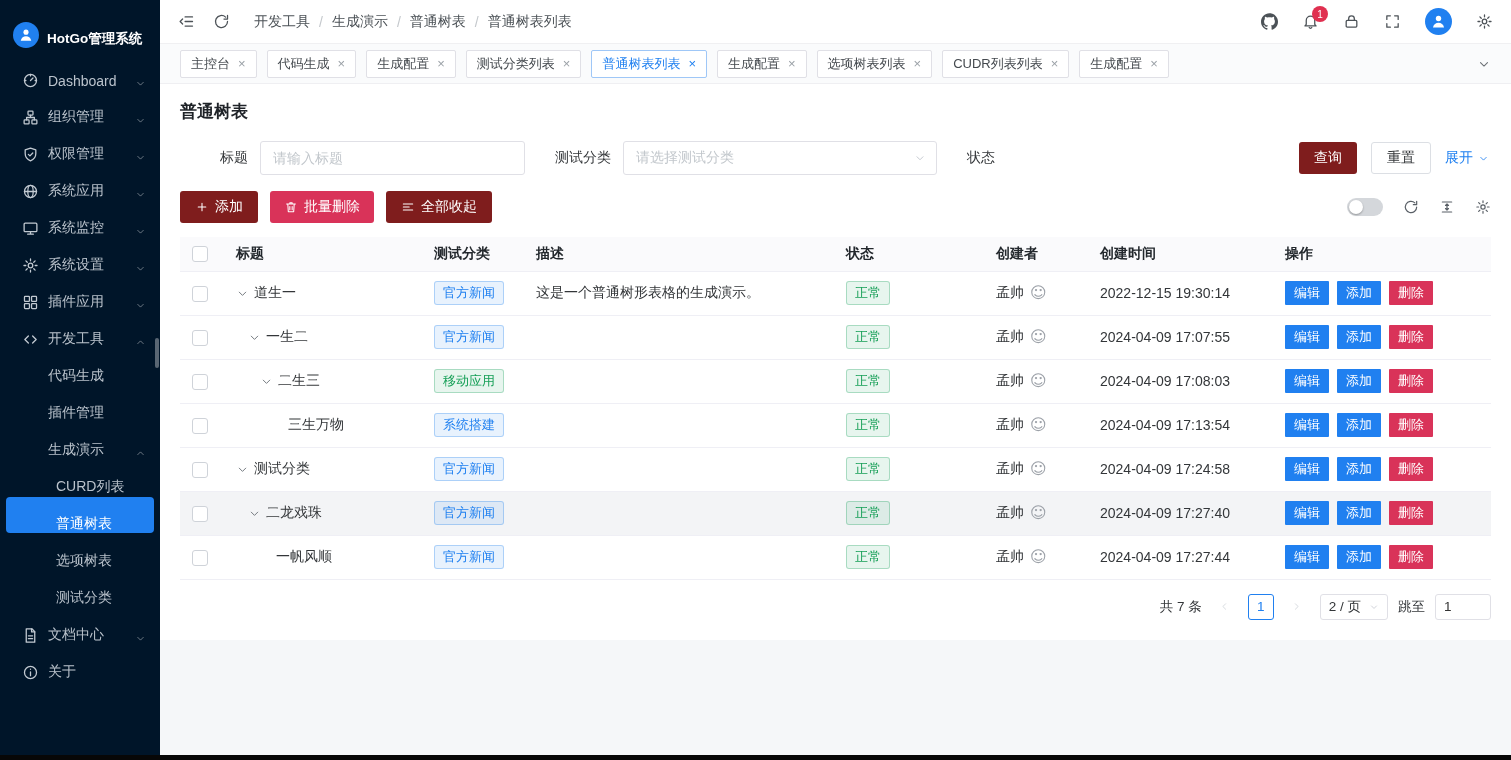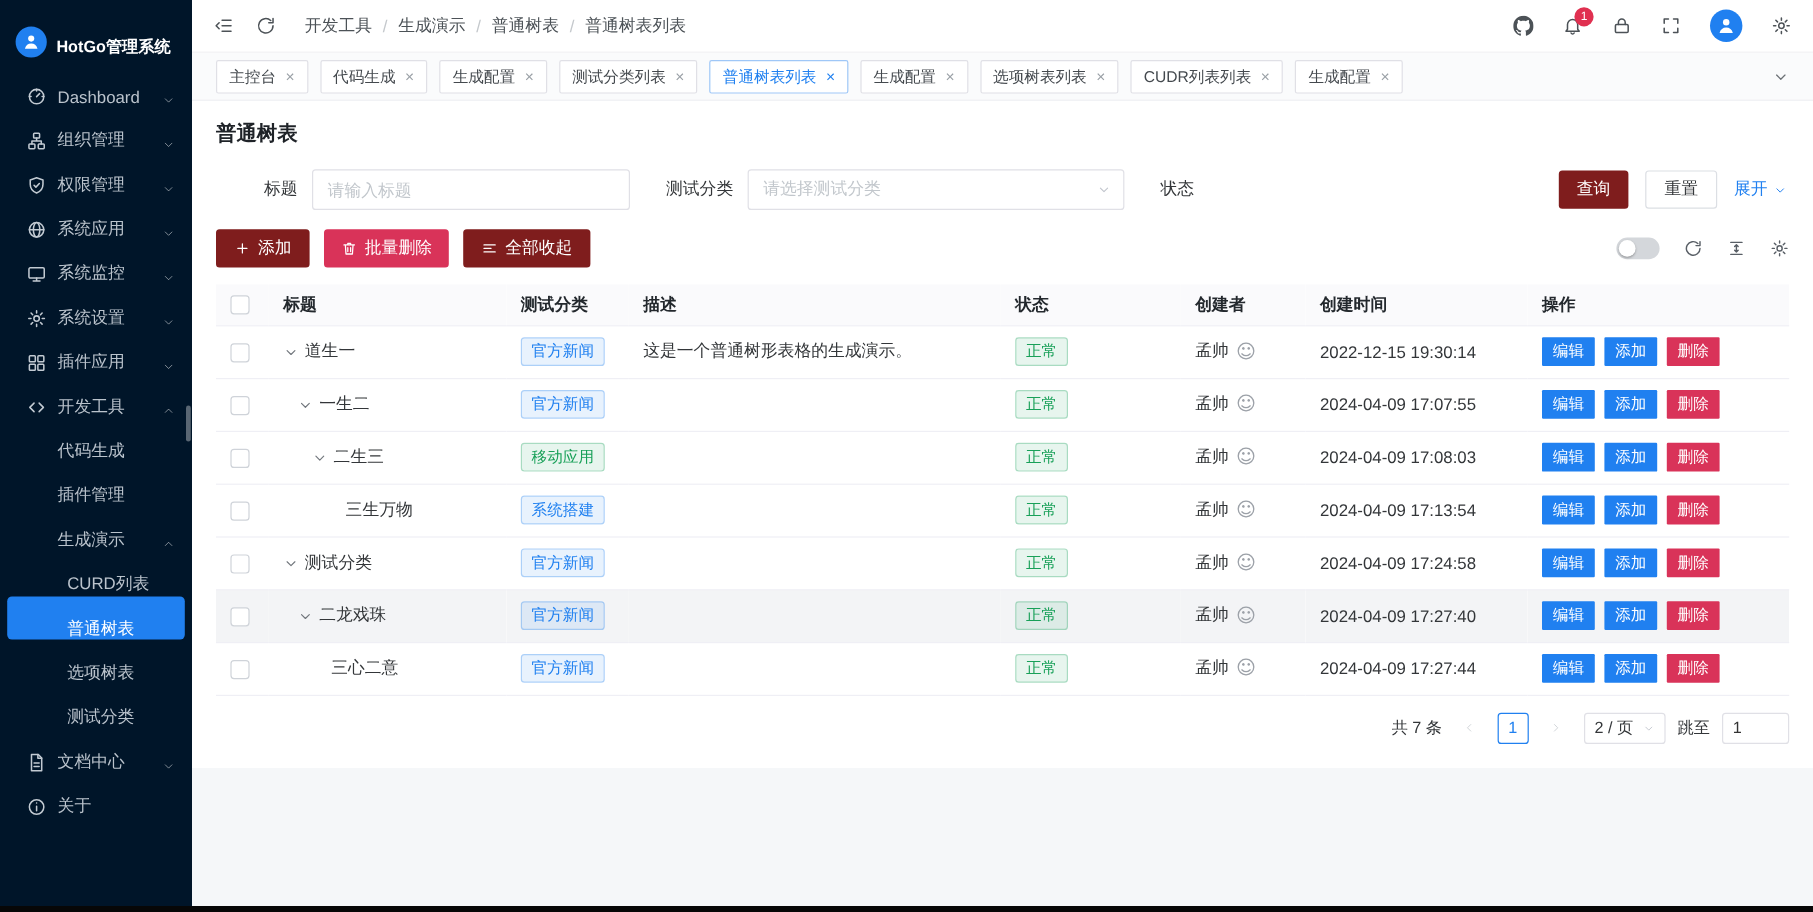--- a/index.html
+++ b/index.html
@@ -682,21 +682,21 @@
                   <button class="btn-sm blue">编辑</button>
                   <button class="btn-sm blue">添加</button>
                   <button class="btn-sm red">删除</button>
                 </div>
               </td>
             </tr>
             <tr class="t-row">
               <td><span class="checkbox"></span></td>
               <td>
                 <div class="title-cell" style="padding-left:40px">
-                  <span class="row-title">三心二意</span>
+                  <span class="row-title">一帆风顺</span>
                 </div>
               </td>
               <td><span class="tag tag-blue">官方新闻</span></td>
               <td class="row-desc"></td>
               <td><span class="tag tag-green">正常</span></td>
               <td>
                 <div class="creator-cell">
                   <span>孟帅</span>
                   <span class="creator-face">☺</span>
                 </div>

